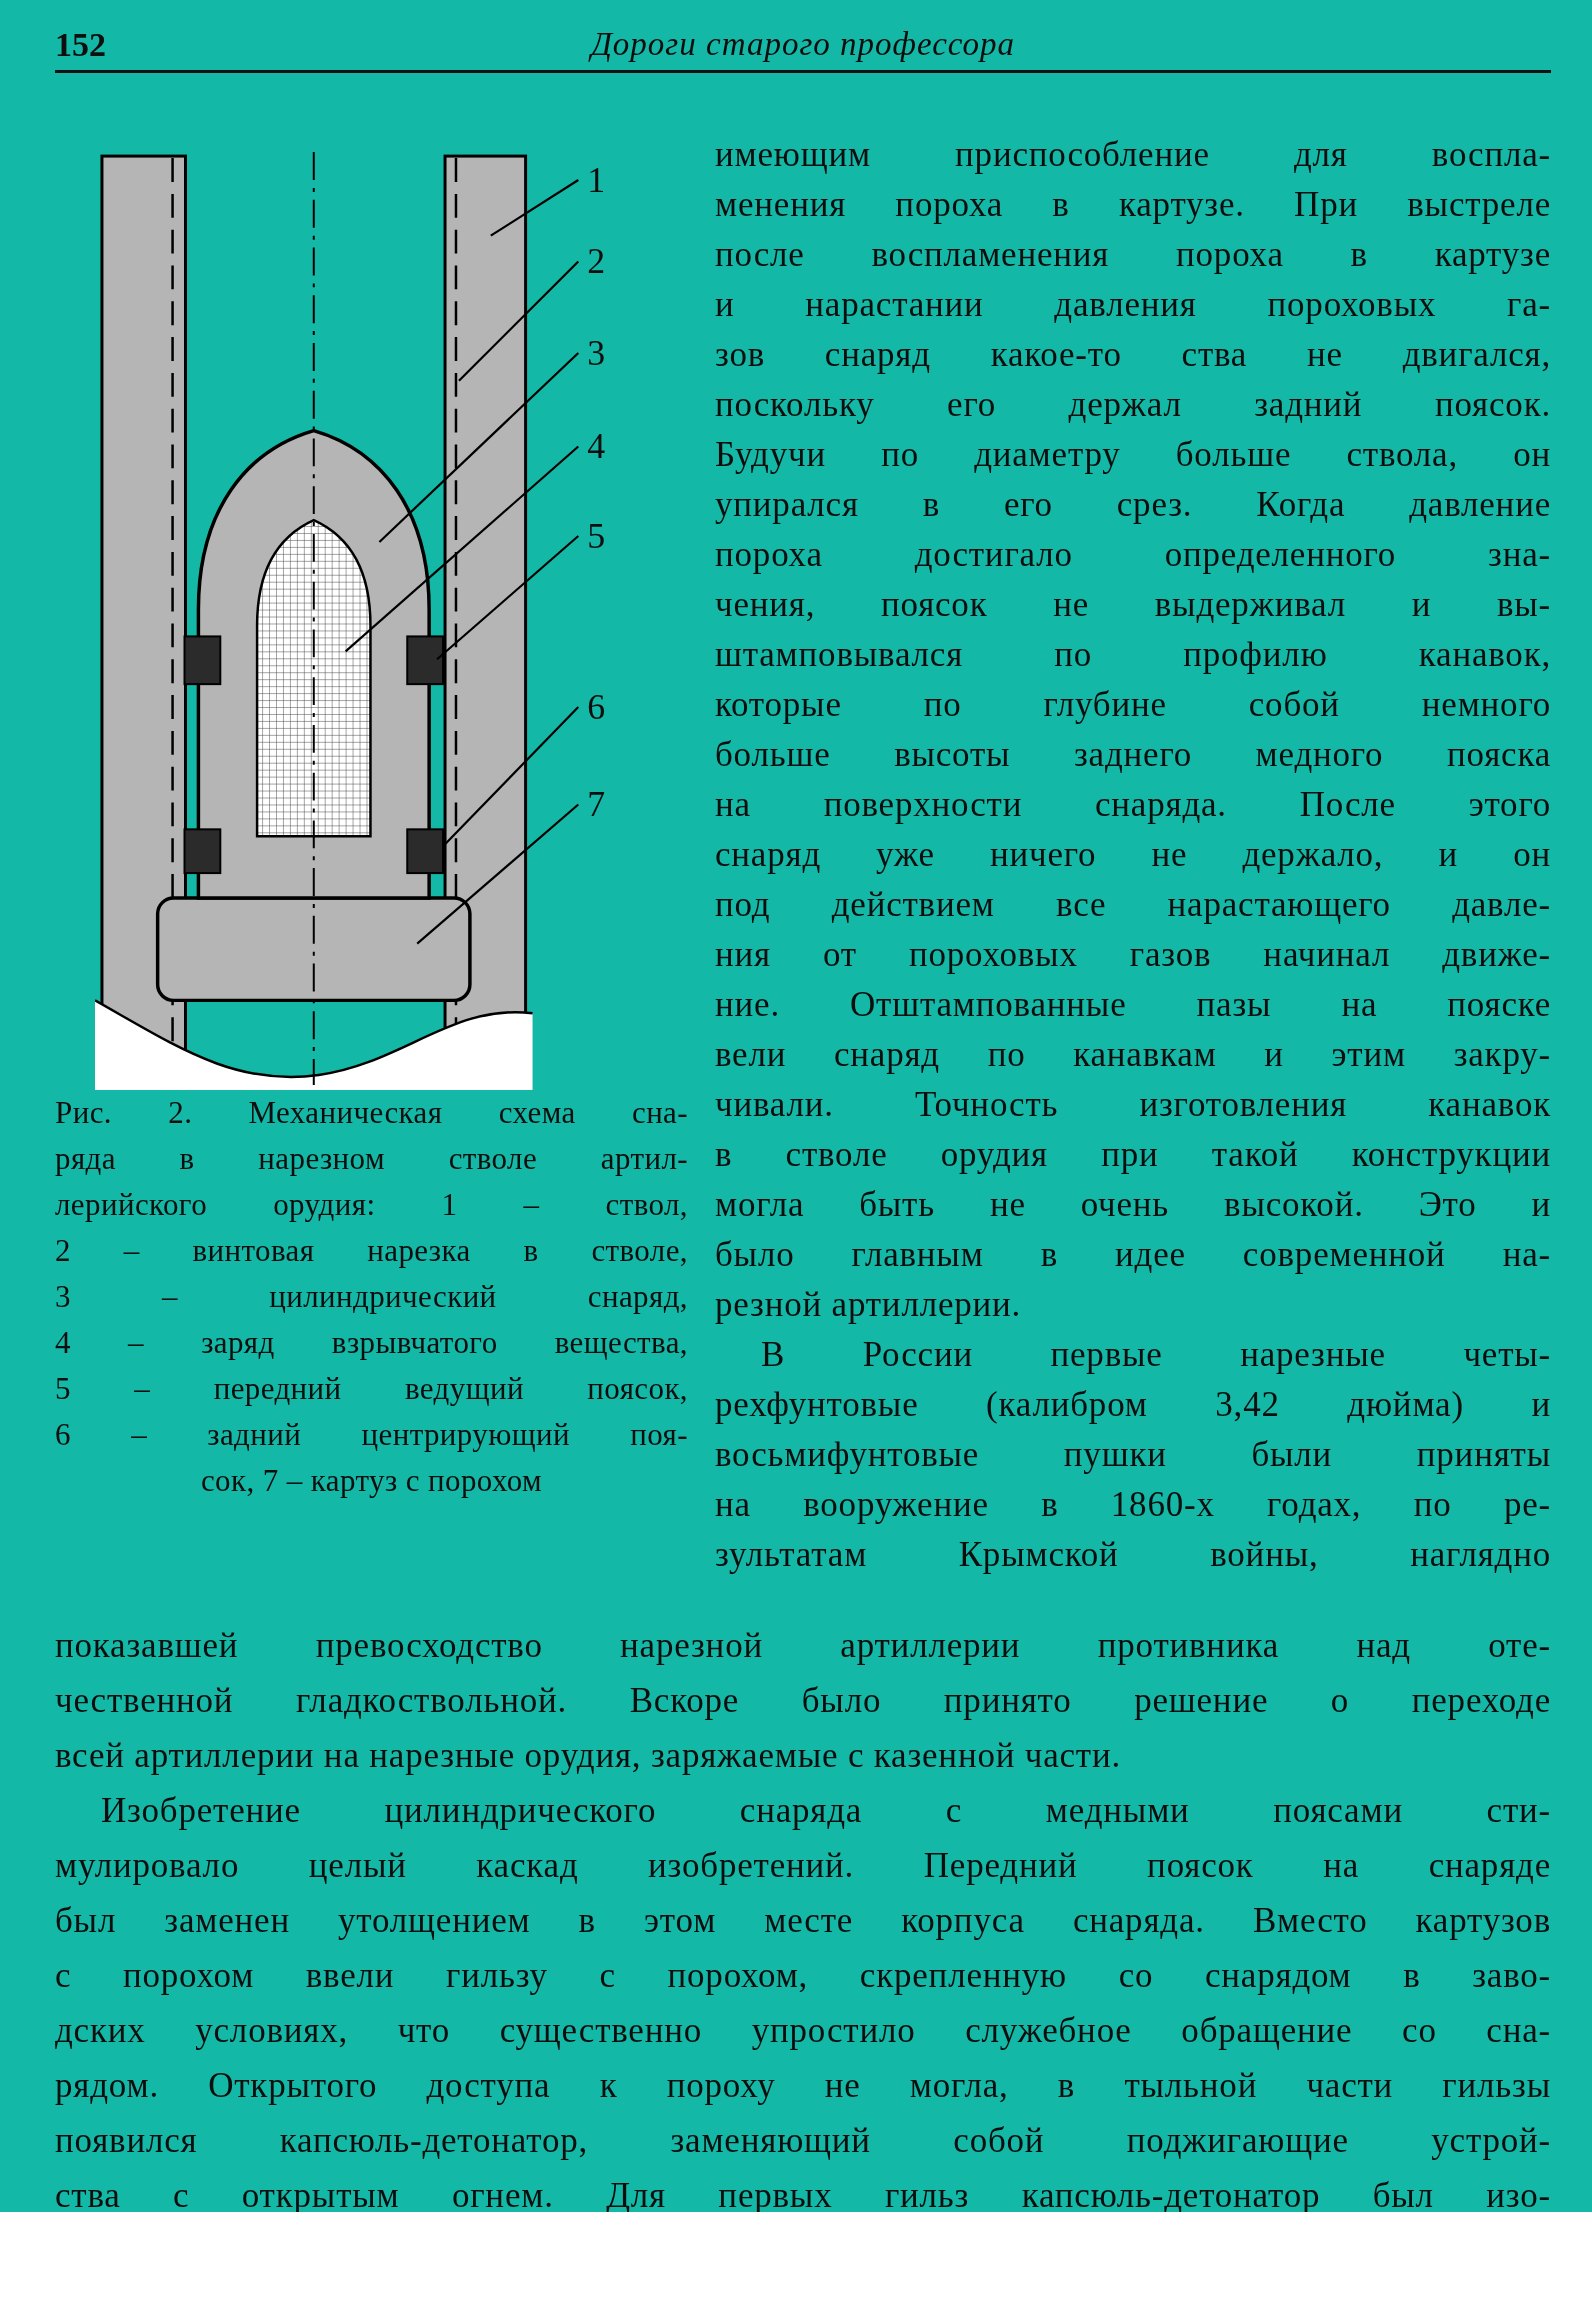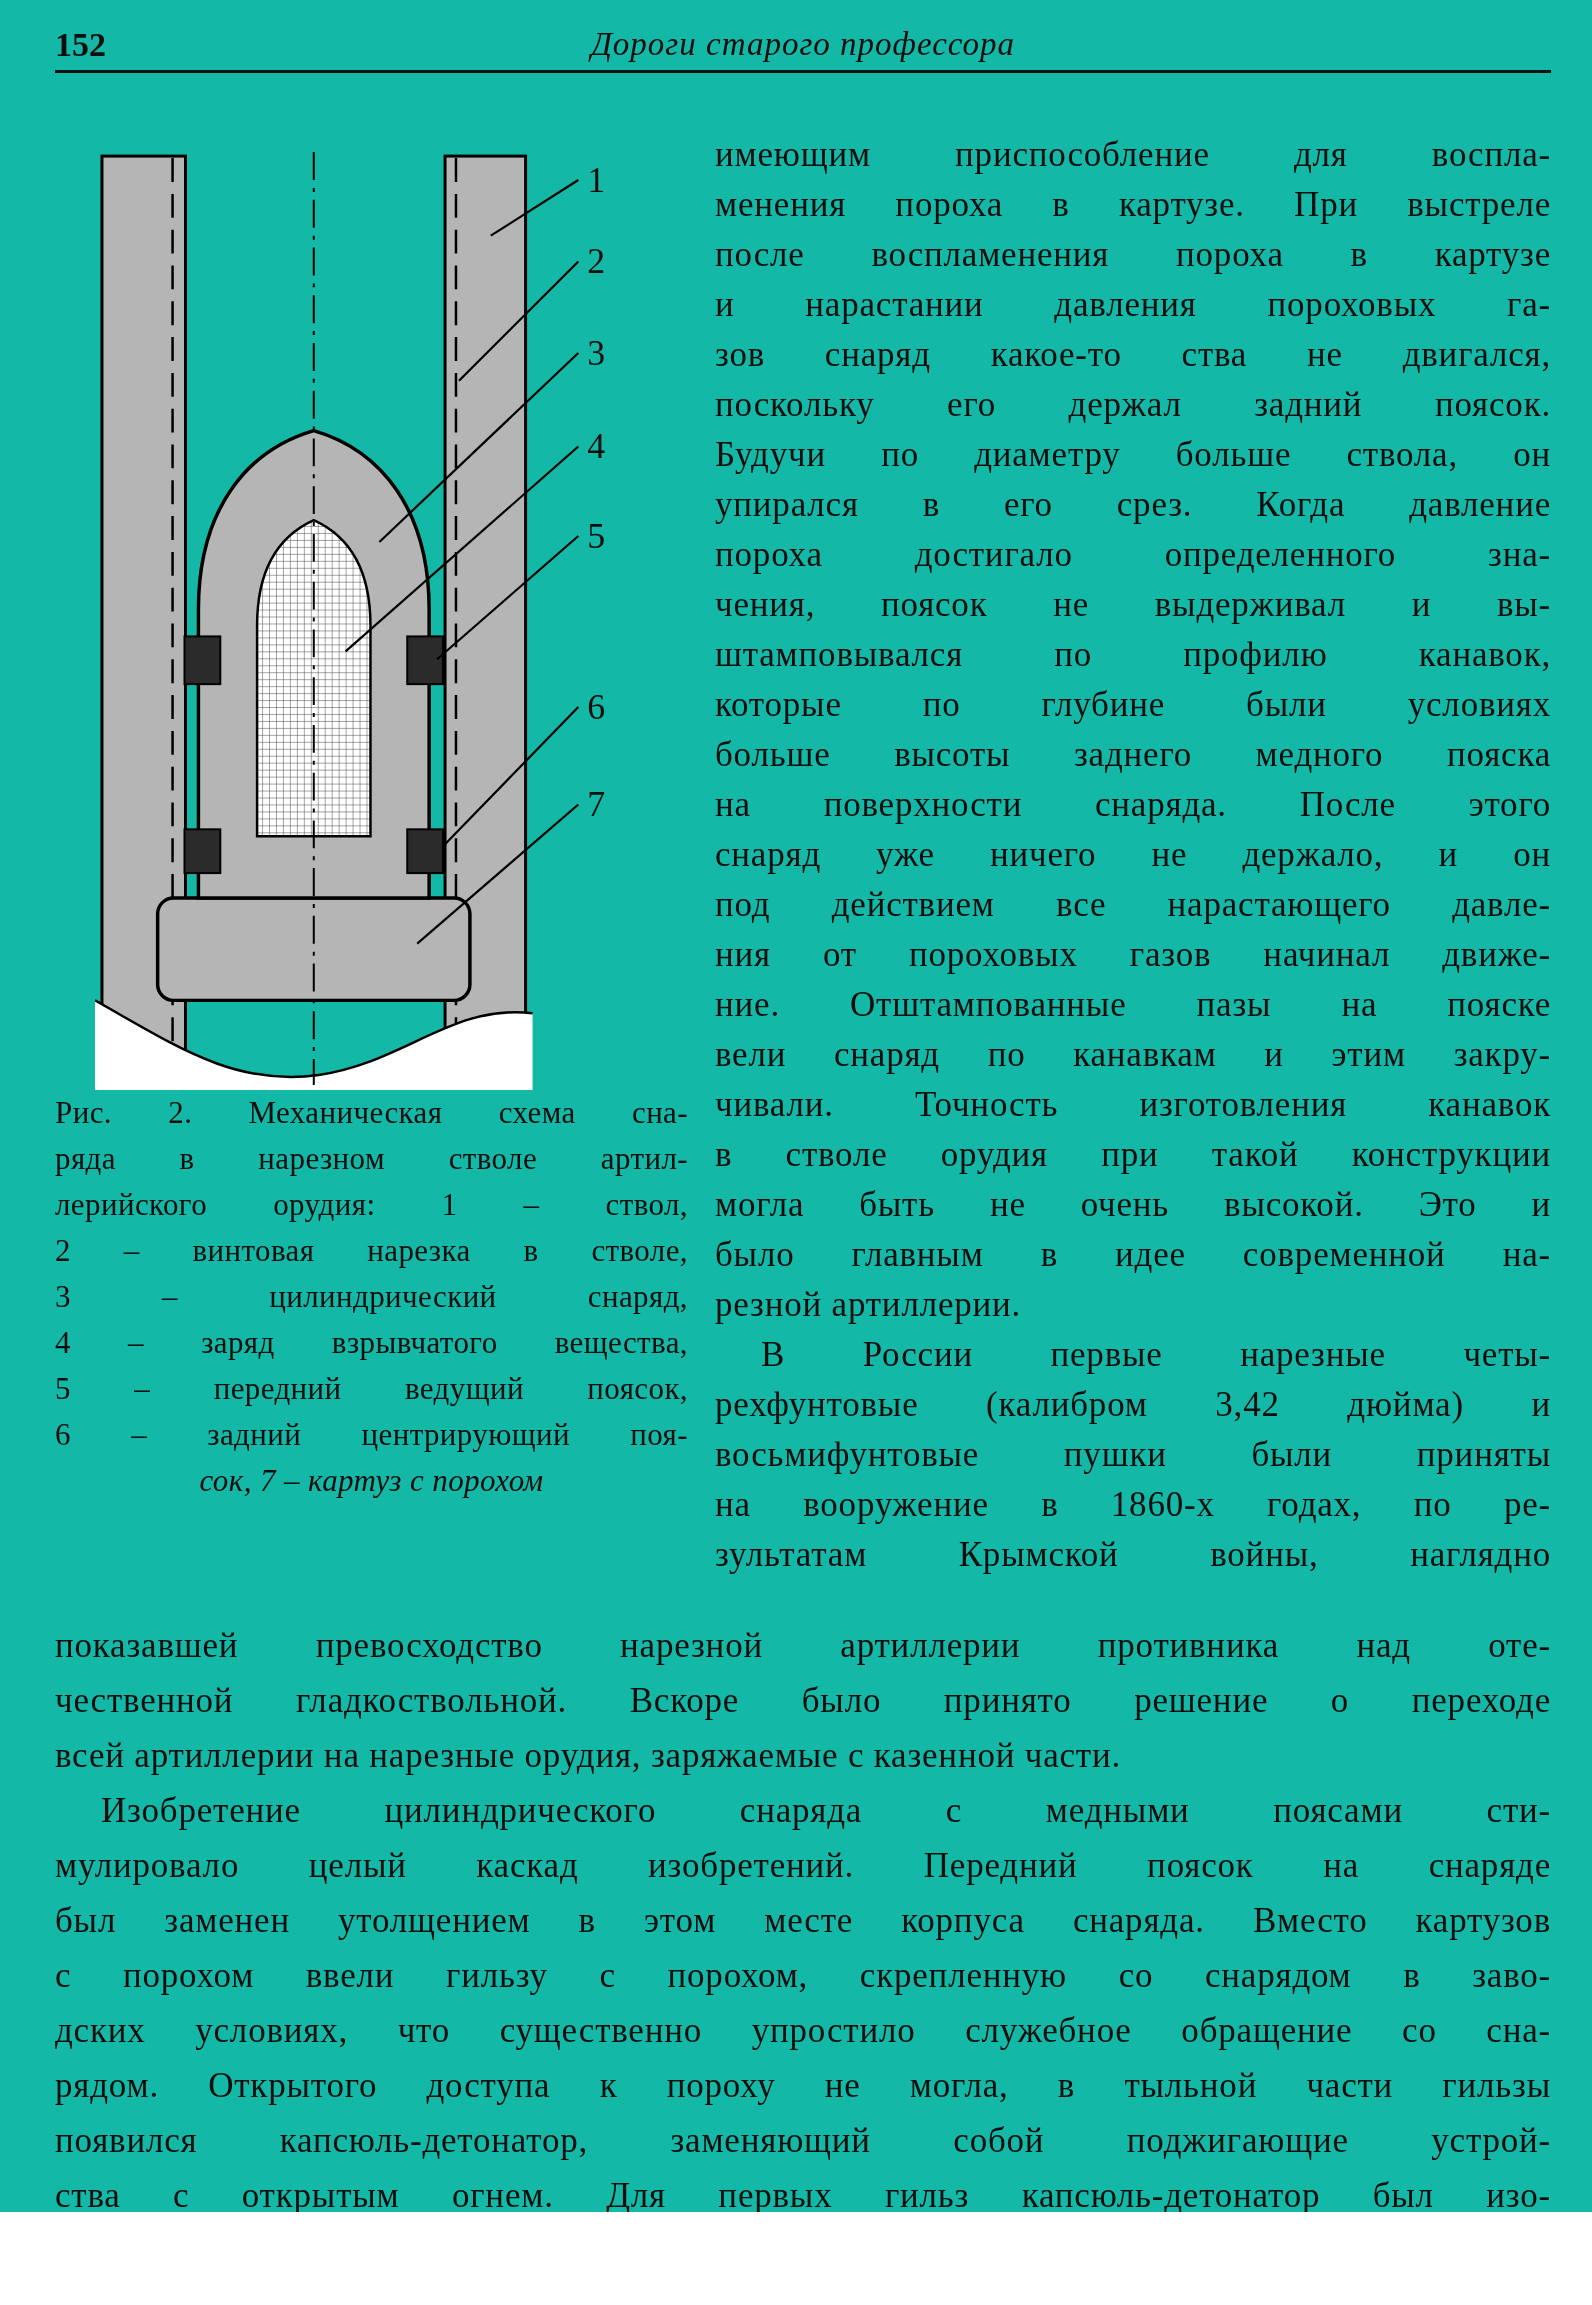--- a/index.html
+++ b/index.html
@@ -7,21 +7,21 @@
   .page{position:relative;width:1592px;height:2212px;overflow:hidden;background:#14b8a6;}
 
   .header{position:absolute;left:55px;right:41px;top:24px;height:46px;border-bottom:3px solid #121212;}
   .page-num{position:absolute;left:0;top:2px;font-size:34px;font-weight:bold;}
   .running-title{position:absolute;left:0;right:0;top:2px;text-align:center;font-size:33px;font-style:italic;font-weight:normal;letter-spacing:1px;}
 
   .col-left{position:absolute;top:130px;left:55px;width:642px;}
   .fig{display:block;margin:20px 0 0 40px;}
   .caption{width:633px;font-size:31px;line-height:46px;letter-spacing:0.4px;}
   .cap-line{text-align:justify;text-align-last:justify;white-space:normal;}
-  .cap-last{text-align:center;text-align-last:center;font-style:italic;}
+  .cap-last{text-align:center;text-align-last:center;}
 
   .col-right{position:absolute;top:130px;left:715px;width:836px;font-size:35px;line-height:50px;letter-spacing:0.8px;}
   .bottom-text{position:absolute;top:1618px;left:55px;width:1496px;font-size:35px;line-height:55px;letter-spacing:0.8px;}
 
   .line{text-align:justify;text-align-last:justify;}
   .line-last{text-align-last:auto;}
   .indent{text-indent:46px;}
 
   svg text{font-family:"Liberation Serif",serif;font-size:36px;fill:#0e0e0e;}
 </style>
@@ -105,21 +105,21 @@
       <div class="line">менения пороха в картузе. При выстреле</div>
       <div class="line">после воспламенения пороха в картузе</div>
       <div class="line">и нарастании давления пороховых га-</div>
       <div class="line">зов снаряд какое-то ства не двигался,</div>
       <div class="line">поскольку его держал задний поясок.</div>
       <div class="line">Будучи по диаметру больше ствола, он</div>
       <div class="line">упирался в его срез. Когда давление</div>
       <div class="line">пороха достигало определенного зна-</div>
       <div class="line">чения, поясок не выдерживал и вы-</div>
       <div class="line">штамповывался по профилю канавок,</div>
-      <div class="line">которые по глубине были условиях</div>
+      <div class="line">которые по глубине собой немного</div>
       <div class="line">больше высоты заднего медного пояска</div>
       <div class="line">на поверхности снаряда. После этого</div>
       <div class="line">снаряд уже ничего не держало, и он</div>
       <div class="line">под действием все нарастающего давле-</div>
       <div class="line">ния от пороховых газов начинал движе-</div>
       <div class="line">ние. Отштампованные пазы на пояске</div>
       <div class="line">вели снаряд по канавкам и этим закру-</div>
       <div class="line">чивали. Точность изготовления канавок</div>
       <div class="line">в стволе орудия при такой конструкции</div>
       <div class="line">могла быть не очень высокой. Это и</div>

